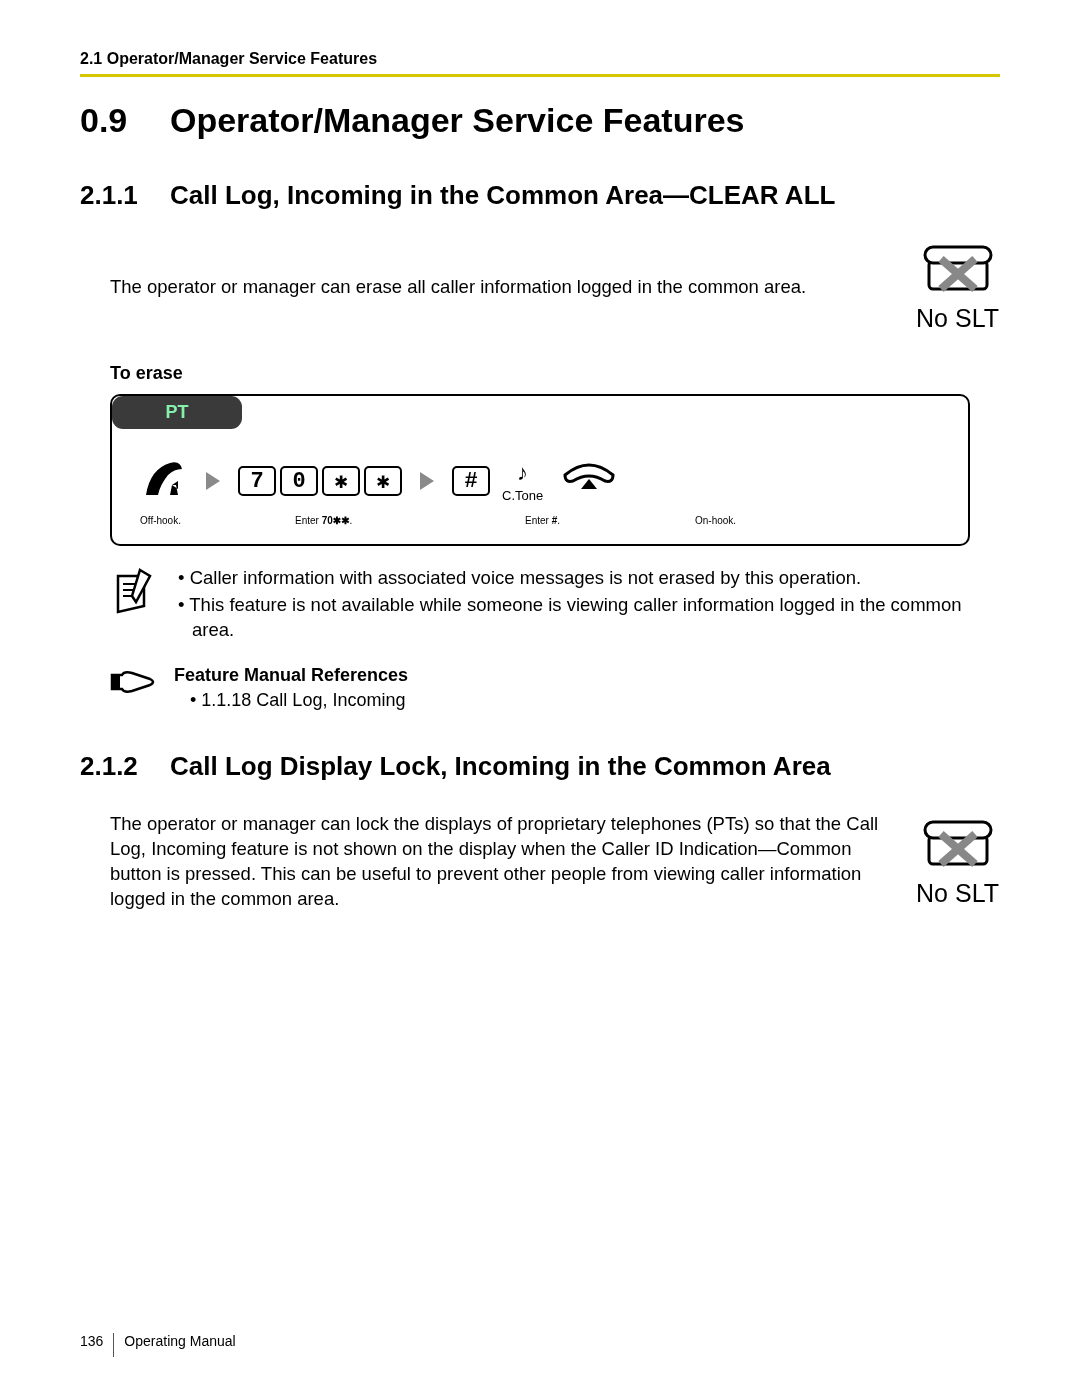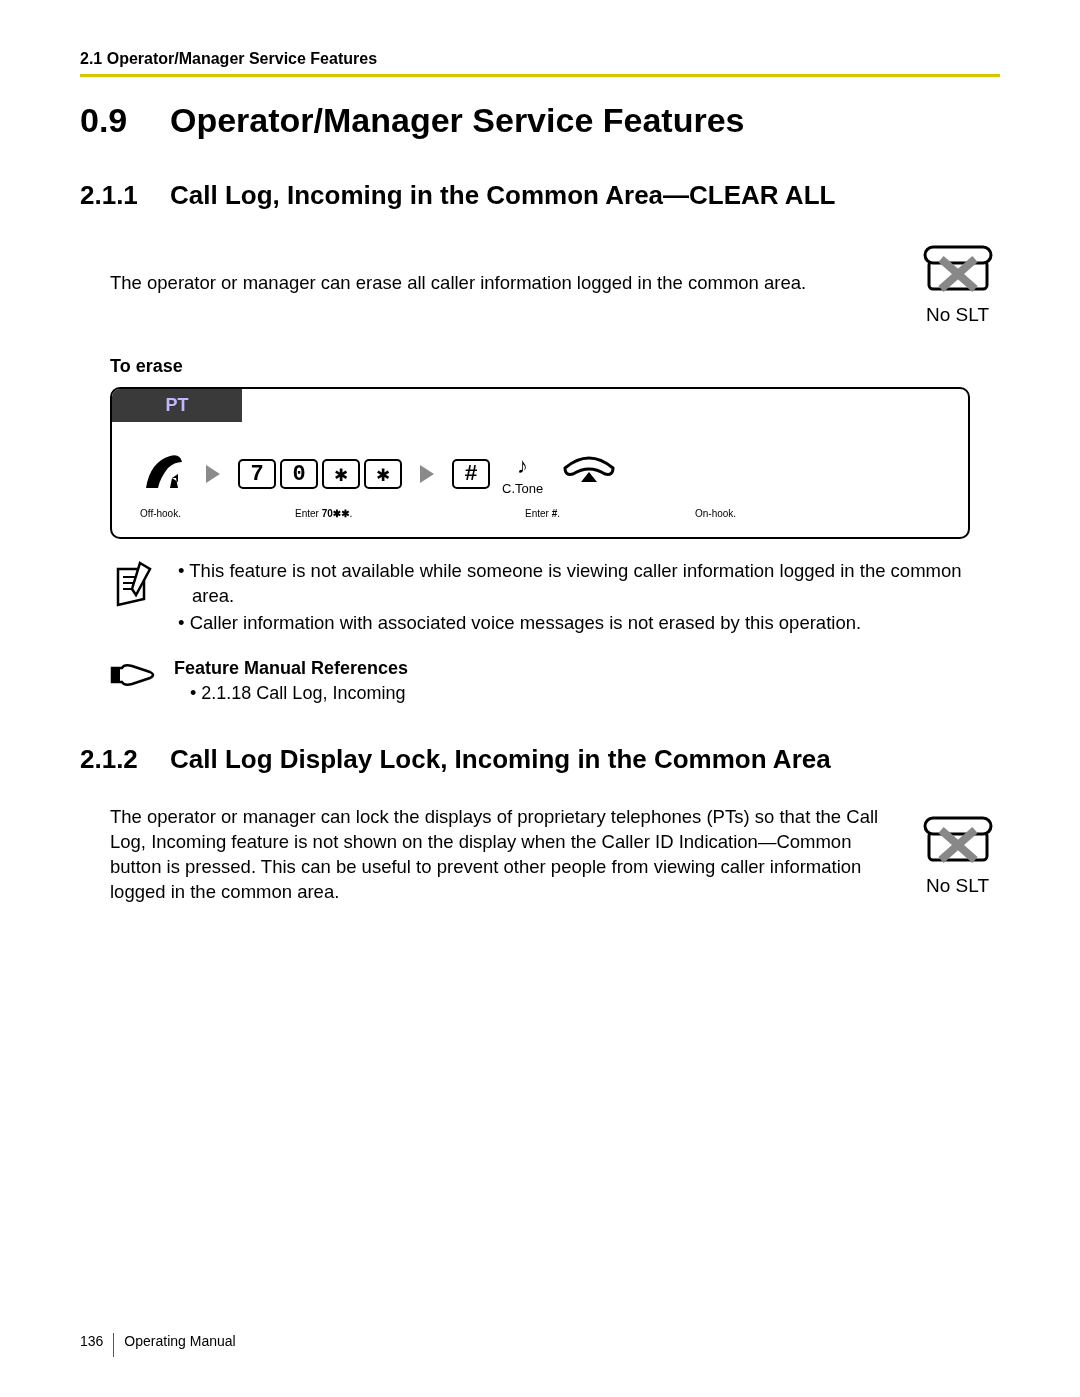--- a/index.html
+++ b/index.html
@@ -39,41 +39,42 @@
     align-items: center;
     gap: 12px;
     margin: 0 0 30px 30px;
   }
   .intro-text {
     flex: 1;
     font-size: 18.5px;
     line-height: 1.35;
   }
   .no-slt-block { text-align: center; width: 85px; }
-  .no-slt-block .label { font-size: 19px; margin-top: 4px; }
+  .no-slt-block .label { font-size: 25px; margin-top: 4px; }
   .phone-x-icon svg { width: 70px; height: 55px; }
   .to-erase-label {
     font-size: 18px;
     font-weight: bold;
     margin: 0 0 10px 30px;
   }
   .procedure-box {
     border: 2px solid #000;
     border-radius: 10px;
     margin: 0 30px 20px 30px;
     overflow: hidden;
   }
   .pt-tab {
     background: #3a3a3a;
-    color: #c4b5fd;
+    color: #86efac;
     font-weight: bold;
     font-size: 18px;
     padding: 6px 0;
     width: 130px;
     text-align: center;
+    border-radius: 11px;
   }
   .steps-row {
     display: flex;
     align-items: center;
     padding: 26px 28px 8px 28px;
     gap: 18px;
   }
   .step-icon { text-align: center; }
   .arrow {
     width: 0; height: 0;
@@ -216,36 +217,36 @@
   <span class="note-icon">
     <svg width="46" height="52" viewBox="0 0 46 52">
       <path d="M8 10 L34 10 L34 40 L8 46 Z" fill="none" stroke="#000" stroke-width="2.5"></path>
       <line x1="13" y1="18" x2="29" y2="18" stroke="#000" stroke-width="2"></line>
       <line x1="13" y1="24" x2="29" y2="24" stroke="#000" stroke-width="2"></line>
       <line x1="13" y1="30" x2="29" y2="30" stroke="#000" stroke-width="2"></line>
       <path d="M30 4 L40 10 L26 36 L22 30 Z" fill="#fff" stroke="#000" stroke-width="2.5"></path>
     </svg>
   </span>
   <ul class="note-list">
+    <li>Caller information with associated voice messages is not erased by this operation.</li>
     <li>This feature is not available while someone is viewing caller information logged in the common area.</li>
-    <li>Caller information with associated voice messages is not erased by this operation.</li>
   </ul>
 </div>
 
 <div class="ref-row">
   <span class="ref-icon">
     <svg width="46" height="30" viewBox="0 0 46 30">
       <path d="M2 8 L2 22 L12 22 Q14 26 22 24 L40 18 Q46 15 40 12 L22 6 Q14 4 12 8 Z" fill="#fff" stroke="#000" stroke-width="2.5"></path>
       <rect x="2" y="8" width="8" height="14" fill="#000"></rect>
     </svg>
   </span>
   <div class="ref-block">
     <div class="ref-title">Feature Manual References</div>
     <ul>
-      <li>2.1.18 Call Log, Incoming</li>
+      <li>1.1.18 Call Log, Incoming</li>
     </ul>
   </div>
 </div>
 
 <h2 class="subsection-title">
   <span class="num">2.1.2</span><span>Call Log Display Lock, Incoming in the Common Area</span>
 </h2>
 
 <div class="intro-row">
   <div class="intro-text">The operator or manager can lock the displays of proprietary telephones (PTs) so that the Call Log, Incoming feature is not shown on the display when the Caller ID Indication—Common button is pressed. This can be useful to prevent other people from viewing caller information logged in the common area.</div>

